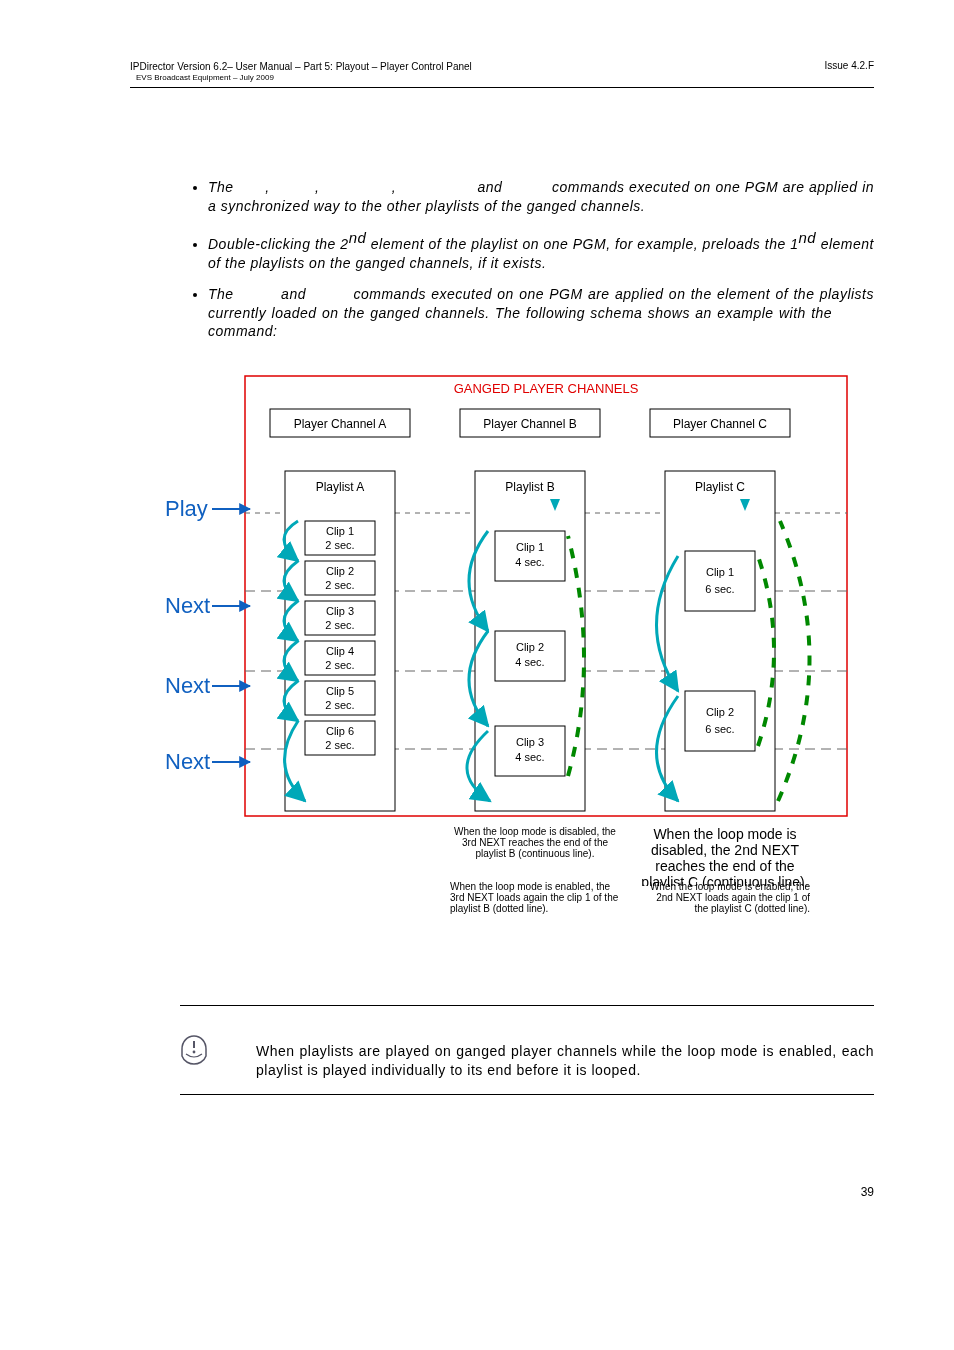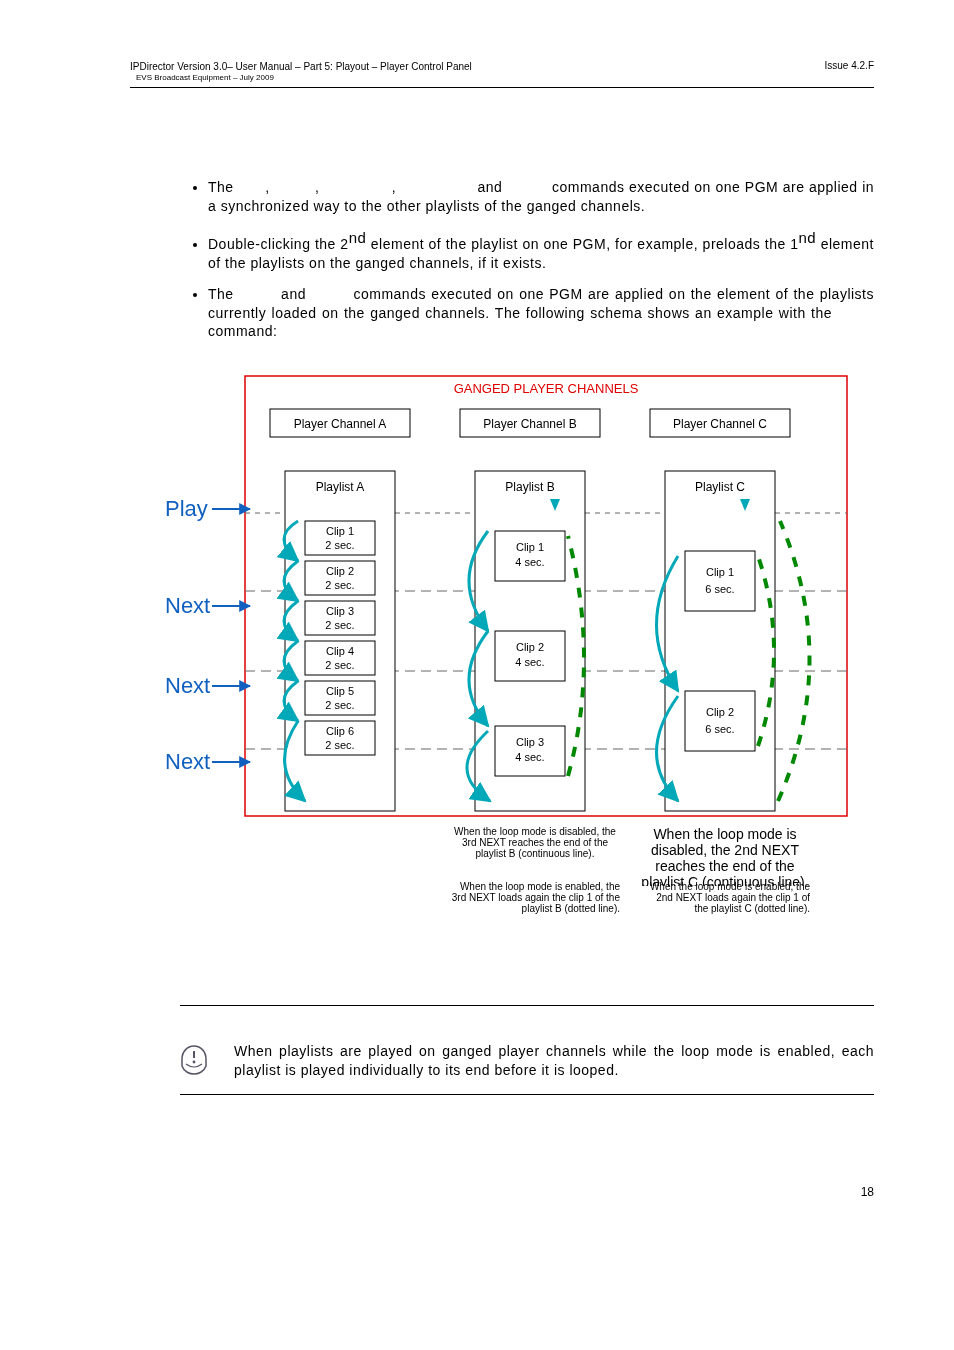--- a/index.html
+++ b/index.html
@@ -44,34 +44,35 @@
   ul.bullets {
     margin: 0 0 30px 60px;
     padding-left: 18px;
   }
   ul.bullets li {
     font-size: 14px;
     letter-spacing: 0.5px;
     line-height: 1.35;
     text-align: justify;
     margin-bottom: 12px;
+    font-style: italic;
   }
   sup { font-size: 15px; }
   .diagram-wrap {
     margin-left: 20px;
     margin-bottom: 50px;
   }
   .note-block {
     margin-left: 50px;
     border-top: 1px solid #000;
     border-bottom: 1px solid #000;
     padding: 18px 0 14px 0;
     display: flex;
-    align-items: flex-end;
-    gap: 26px;
+    align-items: center;
+    gap: 48px;
   }
   .note-icon {
     flex-shrink: 0;
   }
   .note-text {
     font-size: 14px;
     letter-spacing: 0.5px;
     line-height: 1.35;
     text-align: justify;
     padding-top: 18px;
@@ -82,21 +83,21 @@
     margin-top: 90px;
   }
 </style>
 </head>
 <body>
 
 <div class="page">
 
   <div class="header">
     <div class="header-left">
-      <div>IPDirector Version 3.0– User Manual – Part 5: Playout – Player Control Panel</div>
+      <div>IPDirector Version 6.2– User Manual – Part 5: Playout – Player Control Panel</div>
       <div class="header-sub">EVS Broadcast Equipment – July 2009</div>
     </div>
     <div>Issue 4.2.F</div>
   </div>
   <hr class="header-hr">
 
 
   <ul class="bullets">
     <li>
       <span>The </span>&nbsp;&nbsp;&nbsp;&nbsp;&nbsp;&nbsp;<span>, </span>&nbsp;&nbsp;&nbsp;&nbsp;&nbsp;&nbsp;&nbsp;&nbsp;&nbsp;<span>, </span>&nbsp;&nbsp;&nbsp;&nbsp;&nbsp;&nbsp;&nbsp;&nbsp;&nbsp;&nbsp;&nbsp;&nbsp;&nbsp;&nbsp;&nbsp;<span>, </span>&nbsp;&nbsp;&nbsp;&nbsp;&nbsp;&nbsp;&nbsp;&nbsp;&nbsp;&nbsp;&nbsp;&nbsp;&nbsp;&nbsp;&nbsp;&nbsp;<span> and </span>&nbsp;&nbsp;&nbsp;&nbsp;&nbsp;&nbsp;&nbsp;&nbsp;&nbsp;<span> commands executed on one PGM are applied in a synchronized way to the other playlists of the ganged channels.</span>
@@ -211,21 +212,21 @@
         <path d="M528,325 Q485,385 528,430" stroke="#00a8b8" stroke-width="3" fill="none" marker-end="url(#arrC)"></path>
 
         <path d="M608,375 Q640,280 608,185" stroke="#008800" stroke-width="4" fill="none" stroke-dasharray="10 10"></path>
         <path d="M628,430 Q690,290 630,150" stroke="#008800" stroke-width="4" fill="none" stroke-dasharray="10 10"></path>
       </g>
 
       <foreignObject x="300" y="455" width="170" height="60">
         <div xmlns="http://www.w3.org/1999/xhtml" style="font-size:10px;text-align:center;font-family:Arial">When the loop mode is disabled, the 3rd NEXT reaches the end of the playlist B (continuous line).</div>
       </foreignObject>
       <foreignObject x="300" y="510" width="170" height="60">
-        <div xmlns="http://www.w3.org/1999/xhtml" style="font-size:10px;text-align:right;font-family:Arial">When the loop mode is enabled, the 3rd NEXT loads again the clip 1 of the playlist B (dotted line).</div>
+        <div xmlns="http://www.w3.org/1999/xhtml" style="font-size:10px;text-align:left;font-family:Arial">When the loop mode is enabled, the 3rd NEXT loads again the clip 1 of the playlist B (dotted line).</div>
       </foreignObject>
       <foreignObject x="490" y="455" width="170" height="60">
         <div xmlns="http://www.w3.org/1999/xhtml" style="font-size:14px;text-align:center;font-family:Arial">When the loop mode is disabled, the 2nd NEXT reaches the end of the playlist C (continuous line).</div>
       </foreignObject>
       <foreignObject x="490" y="510" width="170" height="60">
         <div xmlns="http://www.w3.org/1999/xhtml" style="font-size:10px;text-align:right;font-family:Arial">When the loop mode is enabled, the 2nd NEXT loads again the clip 1 of the playlist C (dotted line).</div>
       </foreignObject>
     </svg>
   </div>
 
@@ -234,14 +235,14 @@
       <svg width="28" height="32" viewBox="0 0 28 32">
         <path d="M14,2 C7,2 2,8 2,15 L2,22 C4,28 10,30 14,30 C18,30 24,28 26,22 L26,15 C26,8 21,2 14,2 Z" fill="none" stroke="#556" stroke-width="1.5"></path>
         <path d="M6,20 Q14,26 22,20" fill="none" stroke="#556" stroke-width="1.2"></path>
         <line x1="14" y1="7" x2="14" y2="14" stroke="#556" stroke-width="2"></line>
         <circle cx="14" cy="18" r="1.4" fill="#556"></circle>
       </svg>
     </div>
     <div class="note-text">When playlists are played on ganged player channels while the loop mode is enabled, each playlist is played individually to its end before it is looped.</div>
   </div>
 
-  <div class="page-num">18</div>
+  <div class="page-num">39</div>
 </div>
 
 </body></html>

